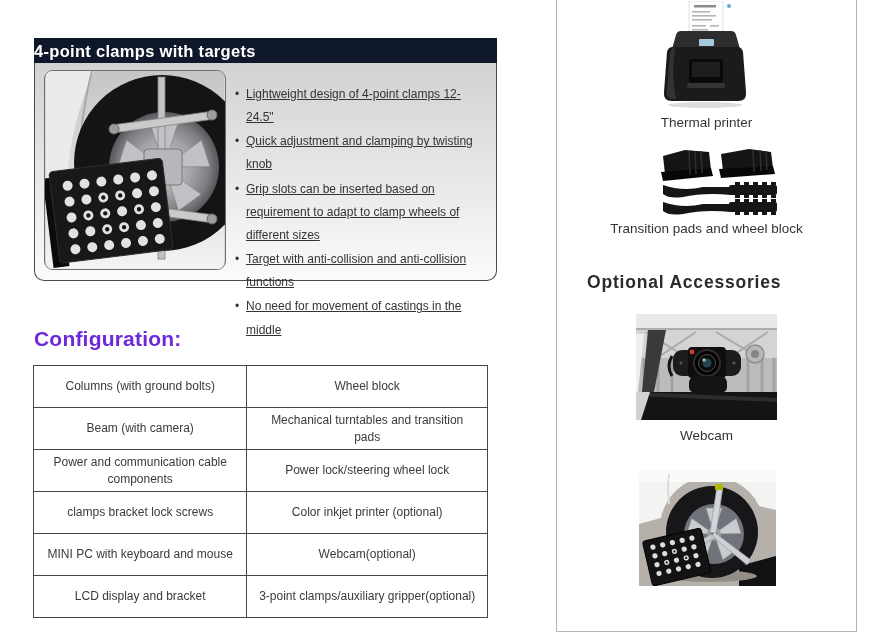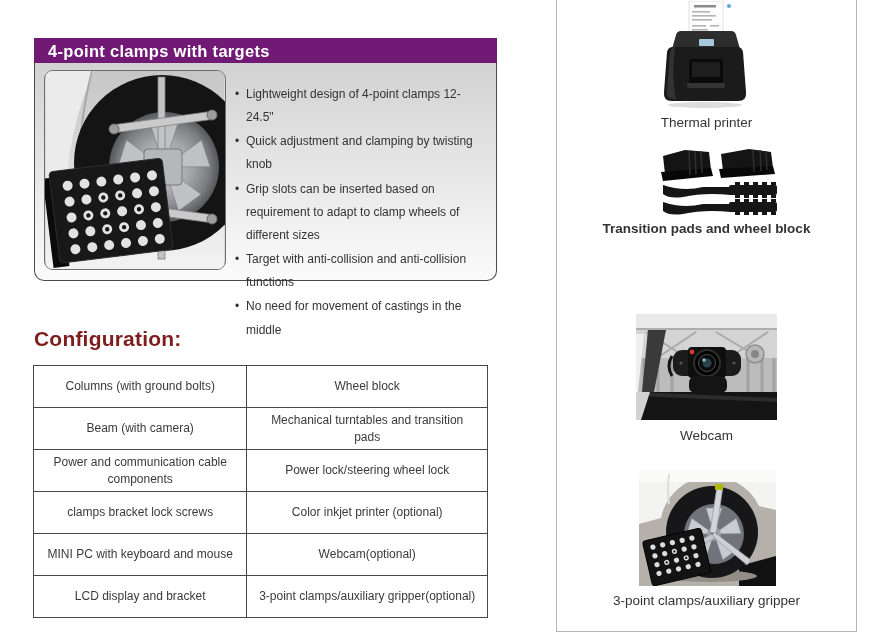--- a/index.html
+++ b/index.html
@@ -5,47 +5,47 @@
   html,body{margin:0;padding:0;}
   body{
     width:890px;height:642px;position:relative;overflow:hidden;
     background:#ffffff;
     font-family:"Liberation Sans","DejaVu Sans",sans-serif;
     color:#333;
   }
   
   .feature-header{
     position:absolute;left:34px;top:38px;width:463px;height:26px;
-    background:#701a75;color:#fff;font-size:16.5px;font-weight:bold;
-    line-height:26px;padding-left:14px;box-sizing:border-box;letter-spacing:.3px;
+    background:#0f172a;color:#fff;font-size:16.5px;font-weight:bold;
+    line-height:26px;box-sizing:border-box;letter-spacing:.3px;
   }
   .feature-box{
     position:absolute;left:34px;top:63px;width:463px;height:218px;
     border:1px solid #4a4a4a;border-top:none;
     border-radius:0 0 10px 10px;
     background:linear-gradient(#d2d2d2,#fbfbfb);
     box-sizing:border-box;display:flex;
   }
   .feature-img-wrap{
     margin:7px 0 0 9px;width:180px;height:198px;flex:0 0 auto;
     border:1px solid #6e6e6e;border-radius:9px;overflow:hidden;background:#d9d9d9;
   }
   .feature-img-wrap svg{display:block;width:100%;height:100%;}
   .bullets{
-    list-style:none;margin:0;padding:20px 10px 0 8px;flex:1;
+    list-style:none;margin:0;padding:20px 10px 0 8px;flex:1;text-decoration:underline;
   }
   .bullets li{
     position:relative;padding-left:12px;font-size:12px;line-height:1.93;
     color:#333;margin-bottom:1px;
   }
   .bullets li::before{content:"\2022";position:absolute;left:1px;top:0;}
   
   .config-heading{
     position:absolute;left:34px;top:327px;
-    font-size:21px;font-weight:bold;color:#7f1d1d;letter-spacing:.2px;
+    font-size:21px;font-weight:bold;color:#6d28d9;letter-spacing:.2px;
   }
   table.config{
     position:absolute;left:33px;top:365px;width:455px;
     border-collapse:collapse;table-layout:fixed;
   }
   table.config td{
     border:1px solid #474747;height:37px;text-align:center;vertical-align:middle;
     font-size:12px;color:#3a3a3a;padding:2px 10px;line-height:1.4;
   }
   table.config col.c1{width:47%;}
@@ -60,21 +60,21 @@
     position:absolute;left:0;width:100%;text-align:center;
     font-size:13.5px;color:#333;
   }
   .opt-heading{
     position:absolute;left:30px;top:281px;
     font-size:17.5px;font-weight:bold;color:#2b2b2b;letter-spacing:.8px;
   }
   .ph-printer{left:90px;top:10px;width:115px;height:108px;}
   .cap-printer{top:124px;}
   .ph-pads{left:100px;top:156px;width:128px;height:72px;}
-  .cap-pads{top:230px;font-weight:bold;}
+  .cap-pads{top:230px;}
   .ph-webcam{left:79px;top:323px;width:141px;height:106px;}
   .cap-webcam{top:437px;}
   .ph-clamp{left:82px;top:479px;width:137px;height:116px;}
   .cap-clamp{top:602px;}
 </style>
 </head>
 <body>
 
 <div class="feature-header">4-point clamps with targets</div>
 
@@ -273,20 +273,21 @@
         <rect x="78" y="65" width="5" height="3"></rect>
           <rect x="87" y="65" width="5" height="3"></rect>
         <rect x="96" y="65" width="5" height="3"></rect>
           <rect x="105" y="65" width="5" height="3"></rect>
           <rect x="114" y="65" width="5" height="3"></rect>
       </g>
     </svg>
   </div>
   <div class="caption cap-pads">Transition pads and wheel block</div>
 
+  <div class="opt-heading">Optional Accessories</div>
 
   <div class="photo ph-webcam">
     <svg viewBox="0 0 141 106">
       <rect width="141" height="106" fill="#c7c7c7"></rect>
       <rect x="0" y="0" width="141" height="14" fill="#e9e9e9"></rect>
       <rect x="0" y="14" width="141" height="2" fill="#adadad"></rect>
       <rect x="0" y="16" width="141" height="28" fill="#d4d4d4"></rect>
       <g stroke="#a9a9a9" stroke-width="2">
         <line x1="10" y1="18" x2="48" y2="42"></line>
           <line x1="60" y1="18" x2="24" y2="42"></line>
@@ -372,15 +373,14 @@
             <circle cx="57" cy="99" r="2.6"></circle>
         </g>
         <g fill="#131313">
           <circle cx="37" cy="81" r="1.1"></circle>
             <circle cx="47" cy="90" r="1.1"></circle>
             <circle cx="27" cy="90" r="1.1"></circle>
         </g>
       </g>
     </svg>
   </div>
-  <div class="caption cap-clamp">3-point clamps/auxiliary gripper</div>
 
 </div>
 
 </body></html>

